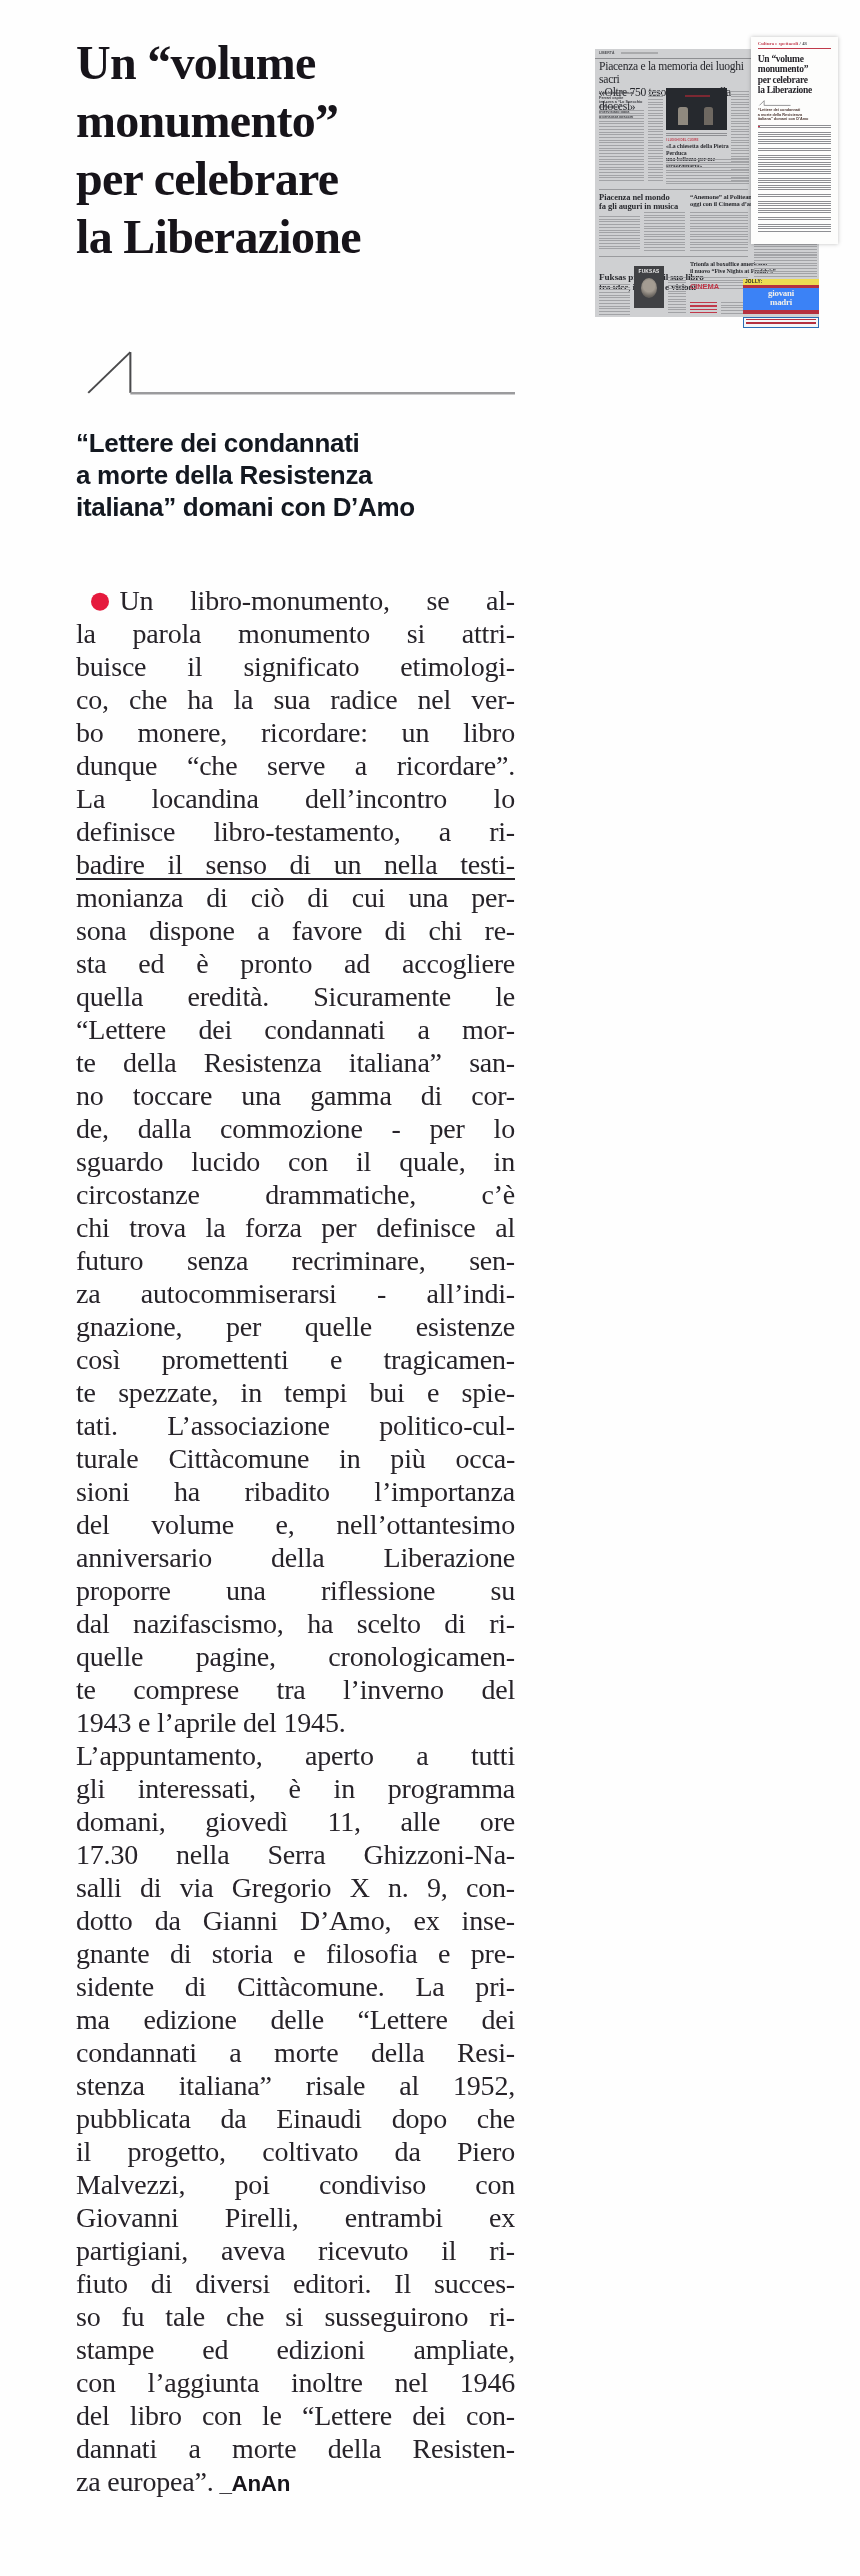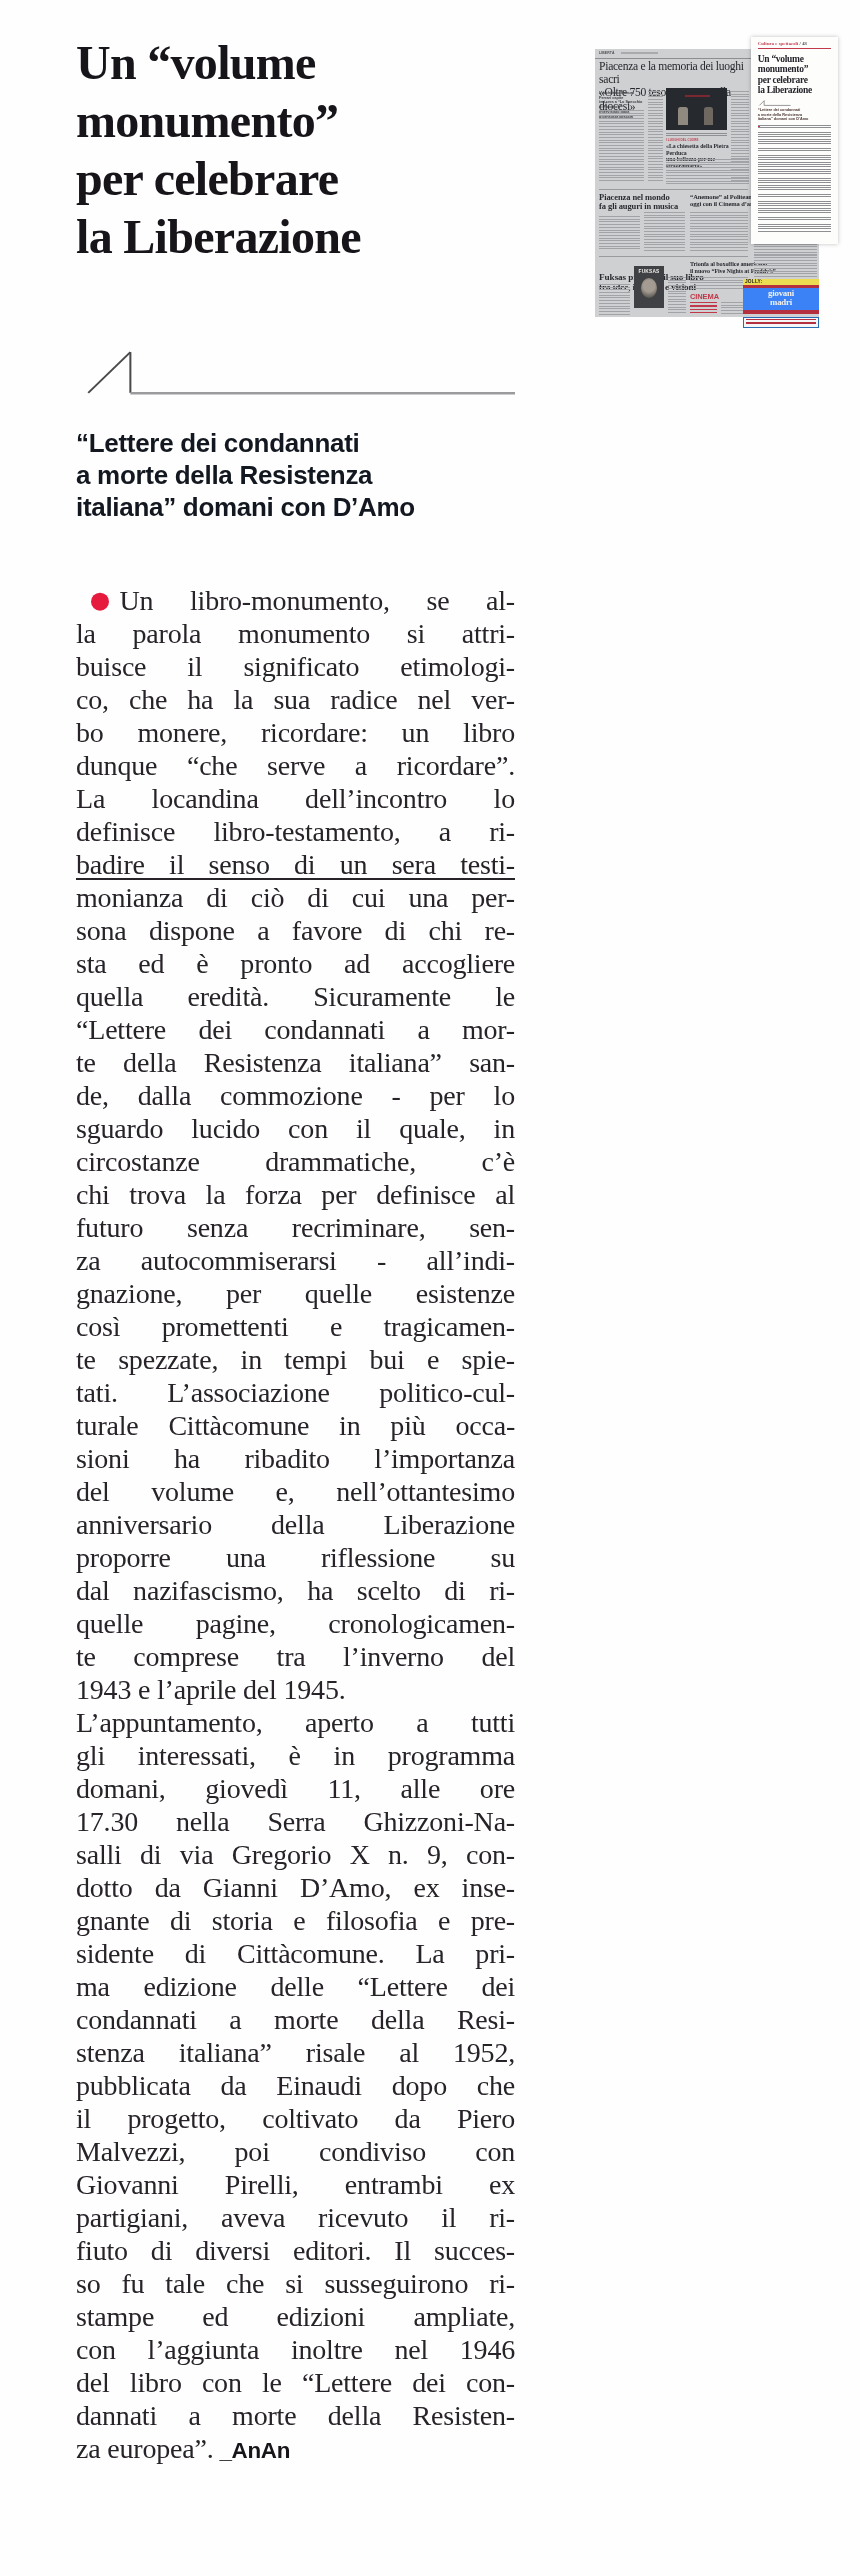--- a/index.html
+++ b/index.html
@@ -122,27 +122,28 @@
 
   <div class="body-text">
       <div class="bline"><span class="bullet"></span>Un libro-monumento, se al-</div>
       <div class="bline">la parola monumento si attri-</div>
       <div class="bline">buisce il significato etimologi-</div>
       <div class="bline">co, che ha la sua radice nel ver-</div>
       <div class="bline">bo monere, ricordare: un libro</div>
       <div class="bline">dunque “che serve a ricordare”.</div>
       <div class="bline">La locandina dell’incontro lo</div>
       <div class="bline">definisce libro-testamento, a ri-</div>
-      <div class="bline uline">badire il senso di un sera testi-</div>
+      <div class="bline uline">badire il senso di un nella testi-</div>
       <div class="bline">monianza di ciò di cui una per-</div>
       <div class="bline">sona dispone a favore di chi re-</div>
       <div class="bline">sta ed è pronto ad accogliere</div>
       <div class="bline">quella eredità. Sicuramente le</div>
       <div class="bline">“Lettere dei condannati a mor-</div>
       <div class="bline">te della Resistenza italiana” san-</div>
+      <div class="bline">no toccare una gamma di cor-</div>
       <div class="bline">de, dalla commozione - per lo</div>
       <div class="bline">sguardo lucido con il quale, in</div>
       <div class="bline">circostanze drammatiche, c’è</div>
       <div class="bline">chi trova la forza per definisce al</div>
       <div class="bline">futuro senza recriminare, sen-</div>
       <div class="bline">za autocommiserarsi - all’indi-</div>
       <div class="bline">gnazione, per quelle esistenze</div>
       <div class="bline">così promettenti e tragicamen-</div>
       <div class="bline">te spezzate, in tempi bui e spie-</div>
       <div class="bline">tati. L’associazione politico-cul-</div>
@@ -238,21 +239,21 @@
         <span class="h-line">il nuovo “Five Nights at Freddy’s”</span>
       </div>
       <div class="fake abs" style="left:4.1px;top:235px;width:31px;height:31px;"></div>
       <div class="t-book">
         <div class="t-book-label">FUKSAS</div>
         <div class="t-book-face"></div>
       </div>
       <div class="fake abs" style="left:73px;top:228px;width:17.7px;height:38px;"></div>
       <div class="fake abs" style="left:95px;top:228px;width:58px;height:12.2px;"></div>
 
-      <div class="t-cinema" style="left:95px;top:243px;text-align:right;">CINEMA</div>
+      <div class="t-cinema" style="left:95px;top:233px;text-align:right;">CINEMA</div>
       <div class="abs" style="left:95px;top:253px;width:27px;height:13.6px;background-image:repeating-linear-gradient(#c0394a 0 1.1px, rgba(0,0,0,0) 1.1px 3.4px);"></div>
       <div class="fake abs" style="left:126px;top:253px;width:27px;height:13.6px;"></div>
 
       <div class="fake abs" style="left:159px;top:192px;width:63px;height:54px;"></div>
     </div>
 
     <div class="t-ad">
       <div class="t-ad-head"></div>
       <div class="t-ad-brand">JOLLY:</div>
       <div class="t-ad-red"></div>

